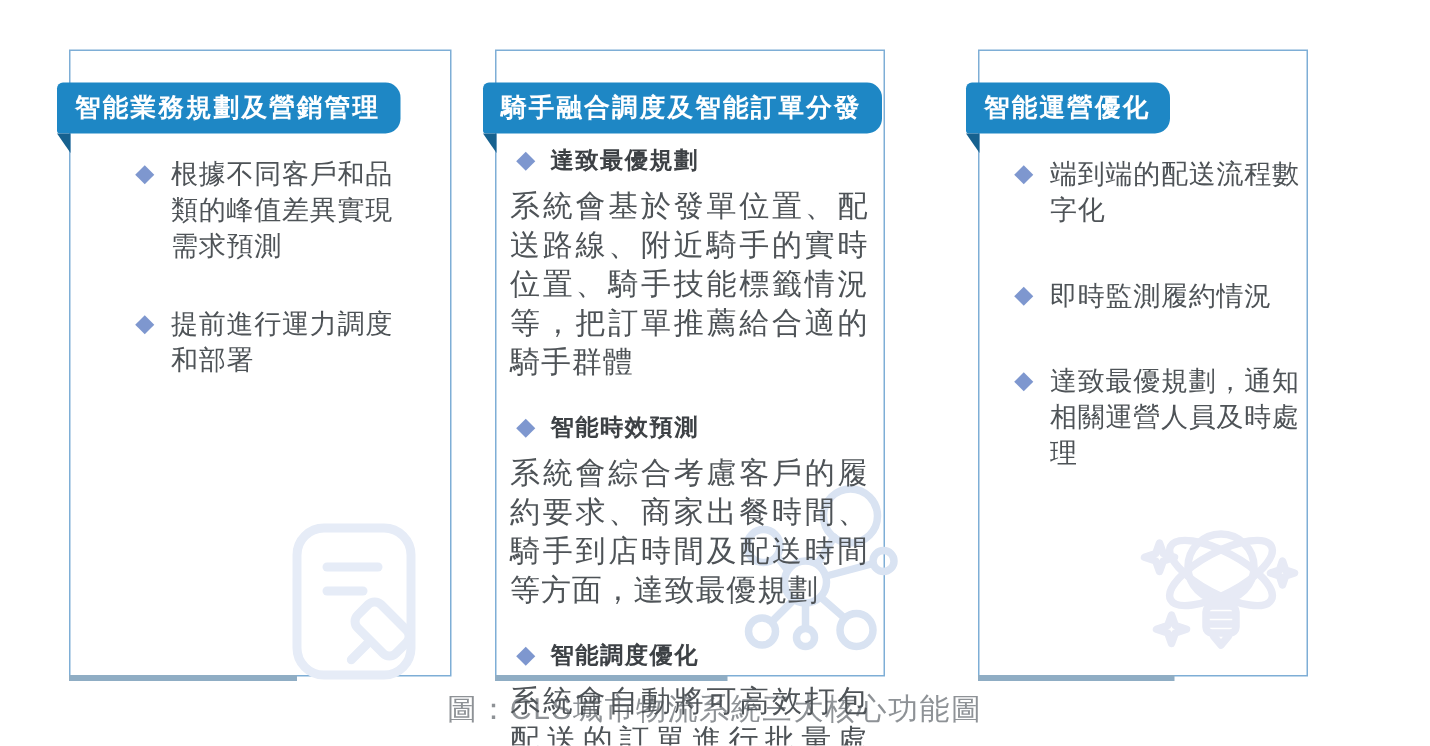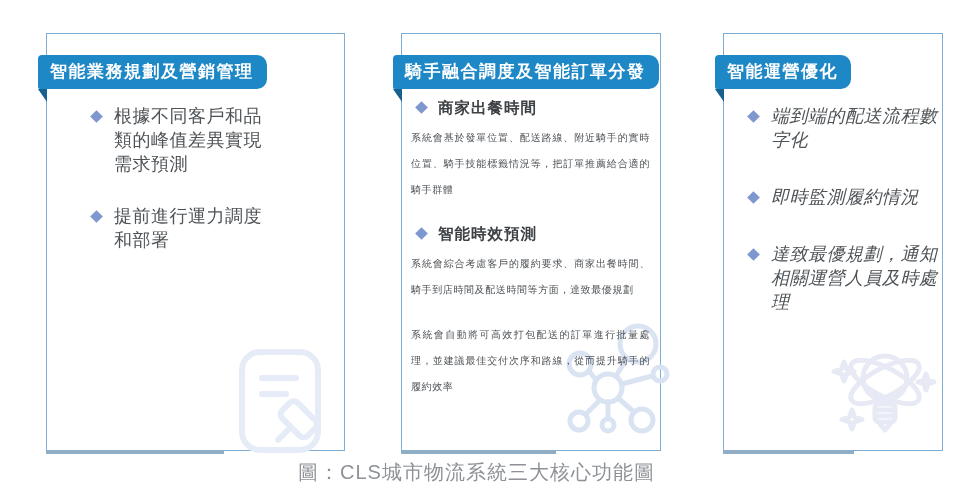--- a/index.html
+++ b/index.html
@@ -9,21 +9,21 @@
     -webkit-font-smoothing: antialiased;
   }
   .cards { position: absolute; top: 33px; left: 46px; display: flex; }
   .card {
     position: relative;
     height: 418px;
     border: 1px solid #7eaed6;
     background: #ffffff;
     box-sizing: border-box;
   }
-  .card-1 { width: 299px; margin-right: 56px; }
+  .card-1 { width: 255px; margin-right: 29px; }
   .card-2 { width: 260px; margin-right: 62px; }
   .card-3 { width: 220px; }
   
   .card::after {
     content: ""; position: absolute; left: -1px; bottom: -4px;
     width: 60%; height: 4px; background: #8fadc4;
   }
   
   .ribbon {
     position: absolute; top: 21px; left: -9px; z-index: 3;
@@ -36,21 +36,21 @@
   }
   .fold {
     position: absolute; left: 0; top: 100%;
     width: 0; height: 0;
     border-top: 13px solid #16618f;
     border-left: 9px solid transparent;
   }
   .card-body { position: relative; z-index: 2; }
   .card-1 .card-body { padding: 70px 10px 0 44px; }
   .card-2 .card-body { padding: 62px 10px 0 9px; }
-  .card-3 .card-body { padding: 70px 0 0 24px; font-style: italic; }
+  .card-3 .card-body { padding: 70px 0 0 24px; }
 
   .bullet-item { display: flex; align-items: flex-start; }
   .card-1 .bullet-item { margin-bottom: 28px; }
   .card-3 .bullet-item { margin-bottom: 33px; }
   .diamond {
     flex: 0 0 auto;
     width: 9px; height: 9px; background: #7e97cf;
     transform: rotate(45deg);
     margin: 8px 13px 0 1px;
   }
@@ -61,21 +61,21 @@
   .card-3 .bullet-text { max-width: 192px; }
 
   .section { margin-bottom: 19px; }
   .section-head { display: flex; align-items: flex-start; margin: 0 0 6px 6px; }
   .section-head .diamond { margin: 7px 12px 0 0; }
   .section-title {
     color: #3d4145; font-size: 15.5px; font-weight: bold;
     line-height: 23px; letter-spacing: 1px;
   }
   .section-body {
-    color: #4e5357; font-size: 10px; line-height: 26px; letter-spacing: 0.6px;
+    color: #4e5357; font-size: 20px; line-height: 26px; letter-spacing: 0.6px;
     text-align: justify;
   }
   .deco { position: absolute; z-index: 1; pointer-events: none; }
   .deco-1 { right: 0px; bottom: -8px; }
   .deco-2 { right: -20px; bottom: 4px; }
   .deco-3 { right: 2px; bottom: 8px; }
 
   .caption {
     position: absolute; left: 0; right: 0; top: 459px;
     text-align: center;
@@ -116,32 +116,36 @@
 
     <section class="card card-2">
       <header class="ribbon">
         <span>騎手融合調度及智能訂單分發</span>
         <span class="fold"></span>
       </header>
       <div class="card-body">
         <div class="section">
           <div class="section-head">
             <span class="diamond"></span>
-            <span class="section-title">商家出餐時間</span>
+            <span class="section-title">達致最優規劃</span>
           </div>
           <div class="section-body">系統會基於發單位置、配送路線、附近騎手的實時位置、騎手技能標籤情況等，把訂單推薦給合適的騎手群體</div>
         </div>
         <div class="section">
           <div class="section-head">
             <span class="diamond"></span>
             <span class="section-title">智能時效預測</span>
           </div>
           <div class="section-body">系統會綜合考慮客戶的履約要求、商家出餐時間、騎手到店時間及配送時間等方面，達致最優規劃</div>
         </div>
         <div class="section">
+          <div class="section-head">
+            <span class="diamond"></span>
+            <span class="section-title">智能調度優化</span>
+          </div>
           <div class="section-body">系統會自動將可高效打包配送的訂單進行批量處理，並建議最佳交付次序和路線，從而提升騎手的履約效率</div>
         </div>
       </div>
       <svg class="deco deco-2" width="130" height="124" viewBox="0 0 130 124" fill="none" stroke="#d9e3f2" stroke-width="5" stroke-linecap="round">
         <circle cx="88" cy="22" r="18"></circle>
         <circle cx="30" cy="42" r="11"></circle>
         <circle cx="58" cy="66" r="14"></circle>
         <line x1="66" y1="54" x2="77" y2="36"></line>
         <line x1="46" y1="58" x2="39" y2="49"></line>
         <line x1="50" y1="78" x2="36" y2="92"></line>

